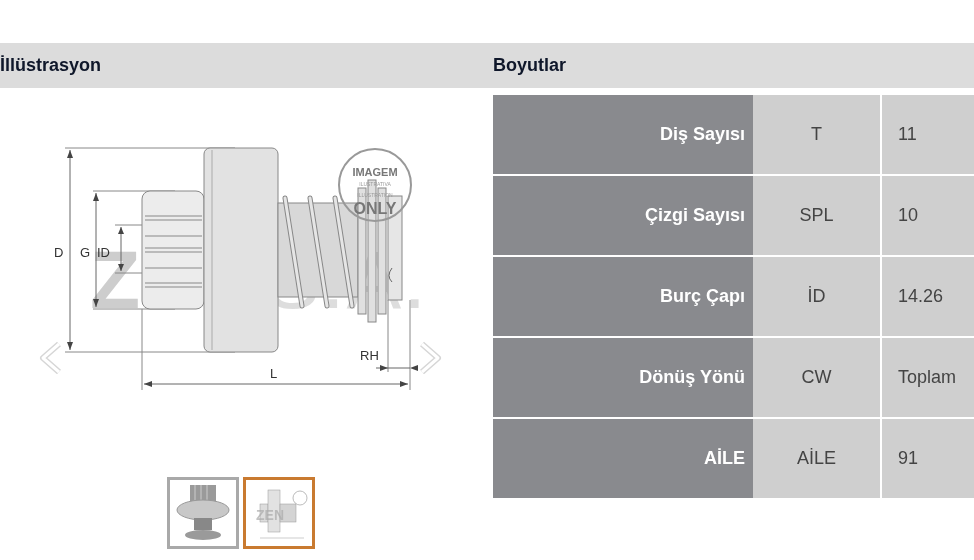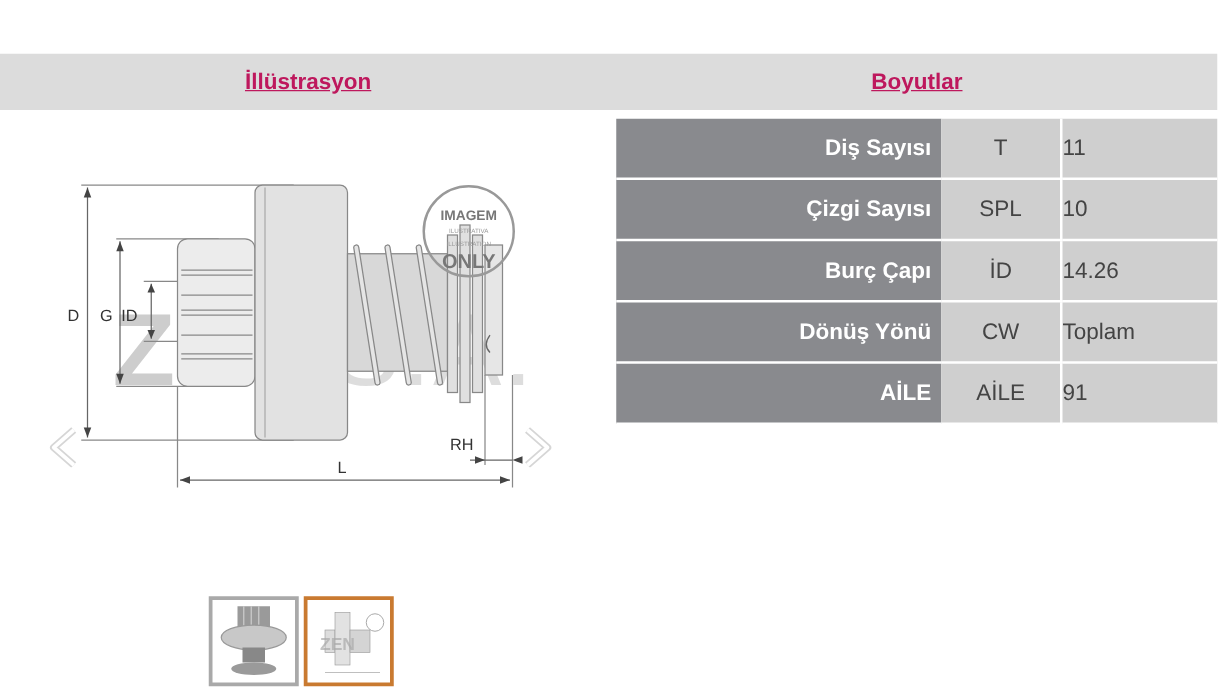--- a/index.html
+++ b/index.html
@@ -1,25 +1,25 @@
 <!DOCTYPE html>
 <html><head>
 <meta charset="utf-8">
 <style>
   html, body { margin:0; padding:0; background:#ffffff; }
   body { width:974px; height:560px; position:relative; overflow:hidden;
          font-family:"Liberation Sans", "DejaVu Sans", sans-serif; }
   .header-band { position:absolute; left:0; top:43px; width:974px; height:45px; background:#dcdcdc; }
   .header-band .h { position:absolute; top:0; height:45px; line-height:45px; font-weight:bold;
-                    font-size:18px; color:#be185d; text-align:center;text-decoration:underline; }
+                    font-size:18px; color:#0f172a; text-align:left; }
   .h-left { left:0; width:493px; }
   .h-right { left:493px; width:481px; }
 
   table.specs { position:absolute; left:493px; top:95px; border-collapse:collapse; width:481px; }
-  table.specs td { height:47px; padding:0; border-bottom:2px solid #ffffff; font-size:18px; }
+  table.specs td { height:47px; padding:16px; border-bottom:2px solid #ffffff; font-size:18px; }
   table.specs td.label { width:260px; background:#898a8e; color:#ffffff; font-weight:bold;
                           text-align:right; padding-right:8px; box-sizing:border-box; }
   table.specs td.sym { width:95px; background:#cfcfcf; color:#444; text-align:center;
                         border-right:2px solid #ffffff; }
   table.specs td.val { background:#cfcfcf; color:#444; text-align:left; }
 
   .illustration { position:absolute; left:30px; top:128px; width:430px; height:290px; }
   .nav-arrow { position:absolute; width:34px; height:34px; }
   .thumbs { position:absolute; left:167px; top:477px; }
   .thumb { position:absolute; top:0; width:72px; height:72px; box-sizing:border-box; background:#fff; }

